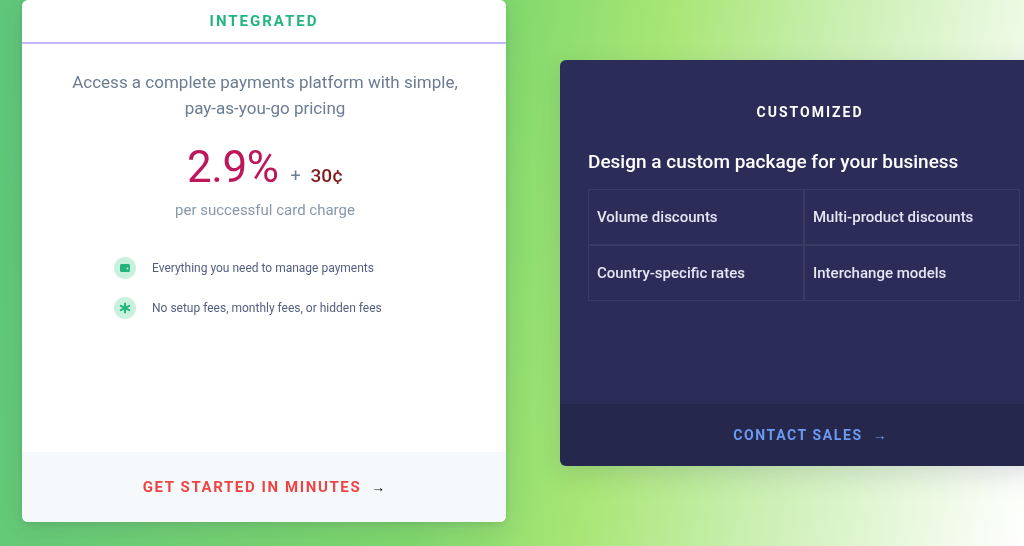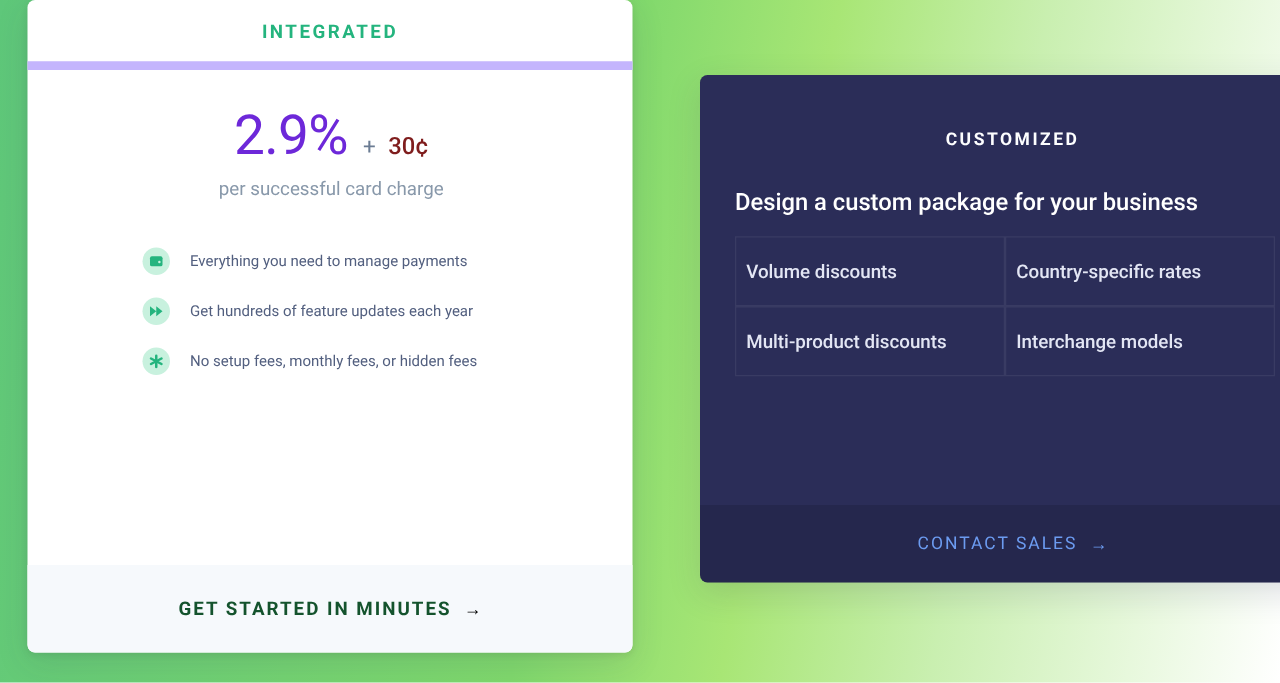--- a/index.html
+++ b/index.html
@@ -37,25 +37,25 @@
     width: 500px;
     height: 406px;
     background: #2b2d58;
     border-radius: 6px;
     box-shadow: 0 8px 26px rgba(50,50,93,.15);
     display: flex;
     flex-direction: column;
   }
 
   .int-header {
-    height: 56px;
-    display: flex;
-    align-items: center;
-    justify-content: center;
-    border-bottom: 7px solid #c4b5fd;
+    height: 44px;
+    display: flex;
+    align-items: center;
+    justify-content: center;
+    border-bottom: 2px solid #c4b5fd;
   }
   .int-title {
     font-size: 15px;
     font-weight: 700;
     letter-spacing: 2px;
     color: #24b47e;
   }
   .int-body {
     flex: 1;
     padding: 26px 40px 12px 42px;
@@ -69,21 +69,21 @@
     text-align: center;
     margin-bottom: 20px;
   }
   .int-pricing {
     text-align: center;
     margin-bottom: 8px;
   }
   .int-percent {
     font-size: 44px;
     font-weight: 400;
-    color: #6d28d9;
+    color: #be185d;
     letter-spacing: -0.5px;
   }
   .int-plus {
     font-size: 18px;
     color: #6b7c93;
     margin: 0 6px 0 8px;
   }
   .int-cents {
     font-size: 19px;
     font-weight: 500;
@@ -122,21 +122,21 @@
   .int-footer {
     height: 70px;
     background: #f6f9fc;
     display: flex;
     align-items: center;
     justify-content: center;
     gap: 10px;
     border-radius: 0 0 6px 6px;
   }
   .int-cta {
-    color: #14532d;
+    color: #ef4444;
     font-size: 15px;
     font-weight: 700;
     letter-spacing: 1.6px;
   }
   .arrow {
     font-size: 14px;
     font-weight: 700;
   }
 
   .cust-header {
@@ -185,35 +185,36 @@
     background: rgba(0,0,0,0.12);
     display: flex;
     align-items: center;
     justify-content: center;
     gap: 10px;
     border-radius: 0 0 6px 6px;
   }
   .cust-cta {
     color: #6c9bf0;
     font-size: 14px;
-    font-weight: 400;
+    font-weight: 700;
     letter-spacing: 1.6px;
   }
   .cust-arrow { color:#6c9bf0; }
 </style>
 </head>
 <body>
 
 <div class="cards">
 
   <div class="card-integrated">
     <div class="int-header">
       <div class="int-title">INTEGRATED</div>
     </div>
     <div class="int-body">
+      <div class="int-desc">Access a complete payments platform with simple, pay-as-you-go pricing</div>
       <div class="int-pricing">
         <span class="int-percent">2.9%</span>
         <span class="int-plus">+</span>
         <span class="int-cents">30¢</span>
       </div>
       <div class="int-per">per successful card charge</div>
 
       <div class="features">
         <div class="feature-row">
           <span class="feature-icon">
@@ -221,28 +222,20 @@
                 <rect x="1" y="3" width="10" height="7" rx="1.5" fill="#24b47e"></rect>
                 <rect x="1" y="2" width="10" height="3" rx="1.5" fill="#24b47e"></rect>
                 <circle cx="8.5" cy="6.5" r="1" fill="#c8f1de"></circle>
               </svg>
           </span>
           <span class="feature-text">Everything you need to manage payments</span>
         </div>
         <div class="feature-row">
           <span class="feature-icon">
             <svg width="12" height="12" viewBox="0 0 12 12">
-                <path d="M1 2 L6 6 L1 10 Z M6 2 L11 6 L6 10 Z" fill="#24b47e"></path>
-              </svg>
-          </span>
-          <span class="feature-text">Get hundreds of feature updates each year</span>
-        </div>
-        <div class="feature-row">
-          <span class="feature-icon">
-            <svg width="12" height="12" viewBox="0 0 12 12">
                 <g stroke="#24b47e" stroke-width="2" stroke-linecap="round">
                   <line x1="6" y1="1.5" x2="6" y2="10.5"></line>
                   <line x1="1.8" y1="3.8" x2="10.2" y2="8.2"></line>
                   <line x1="1.8" y1="8.2" x2="10.2" y2="3.8"></line>
                 </g>
               </svg>
           </span>
           <span class="feature-text">No setup fees, monthly fees, or hidden fees</span>
         </div>
       </div>
@@ -254,22 +247,22 @@
   </div>
 
   <div class="card-customized">
     <div class="cust-header">
       <div class="cust-title">CUSTOMIZED</div>
     </div>
     <div class="cust-body">
       <div class="cust-heading">Design a custom package for your business</div>
       <div class="grid2">
         <div class="gcell">Volume discounts</div>
+        <div class="gcell">Multi-product discounts</div>
         <div class="gcell">Country-specific rates</div>
-        <div class="gcell">Multi-product discounts</div>
         <div class="gcell">Interchange models</div>
       </div>
     </div>
     <div class="cust-footer">
       <span class="cust-cta">CONTACT SALES</span>
       <span class="arrow cust-arrow">→</span>
     </div>
   </div>
 </div>
 

